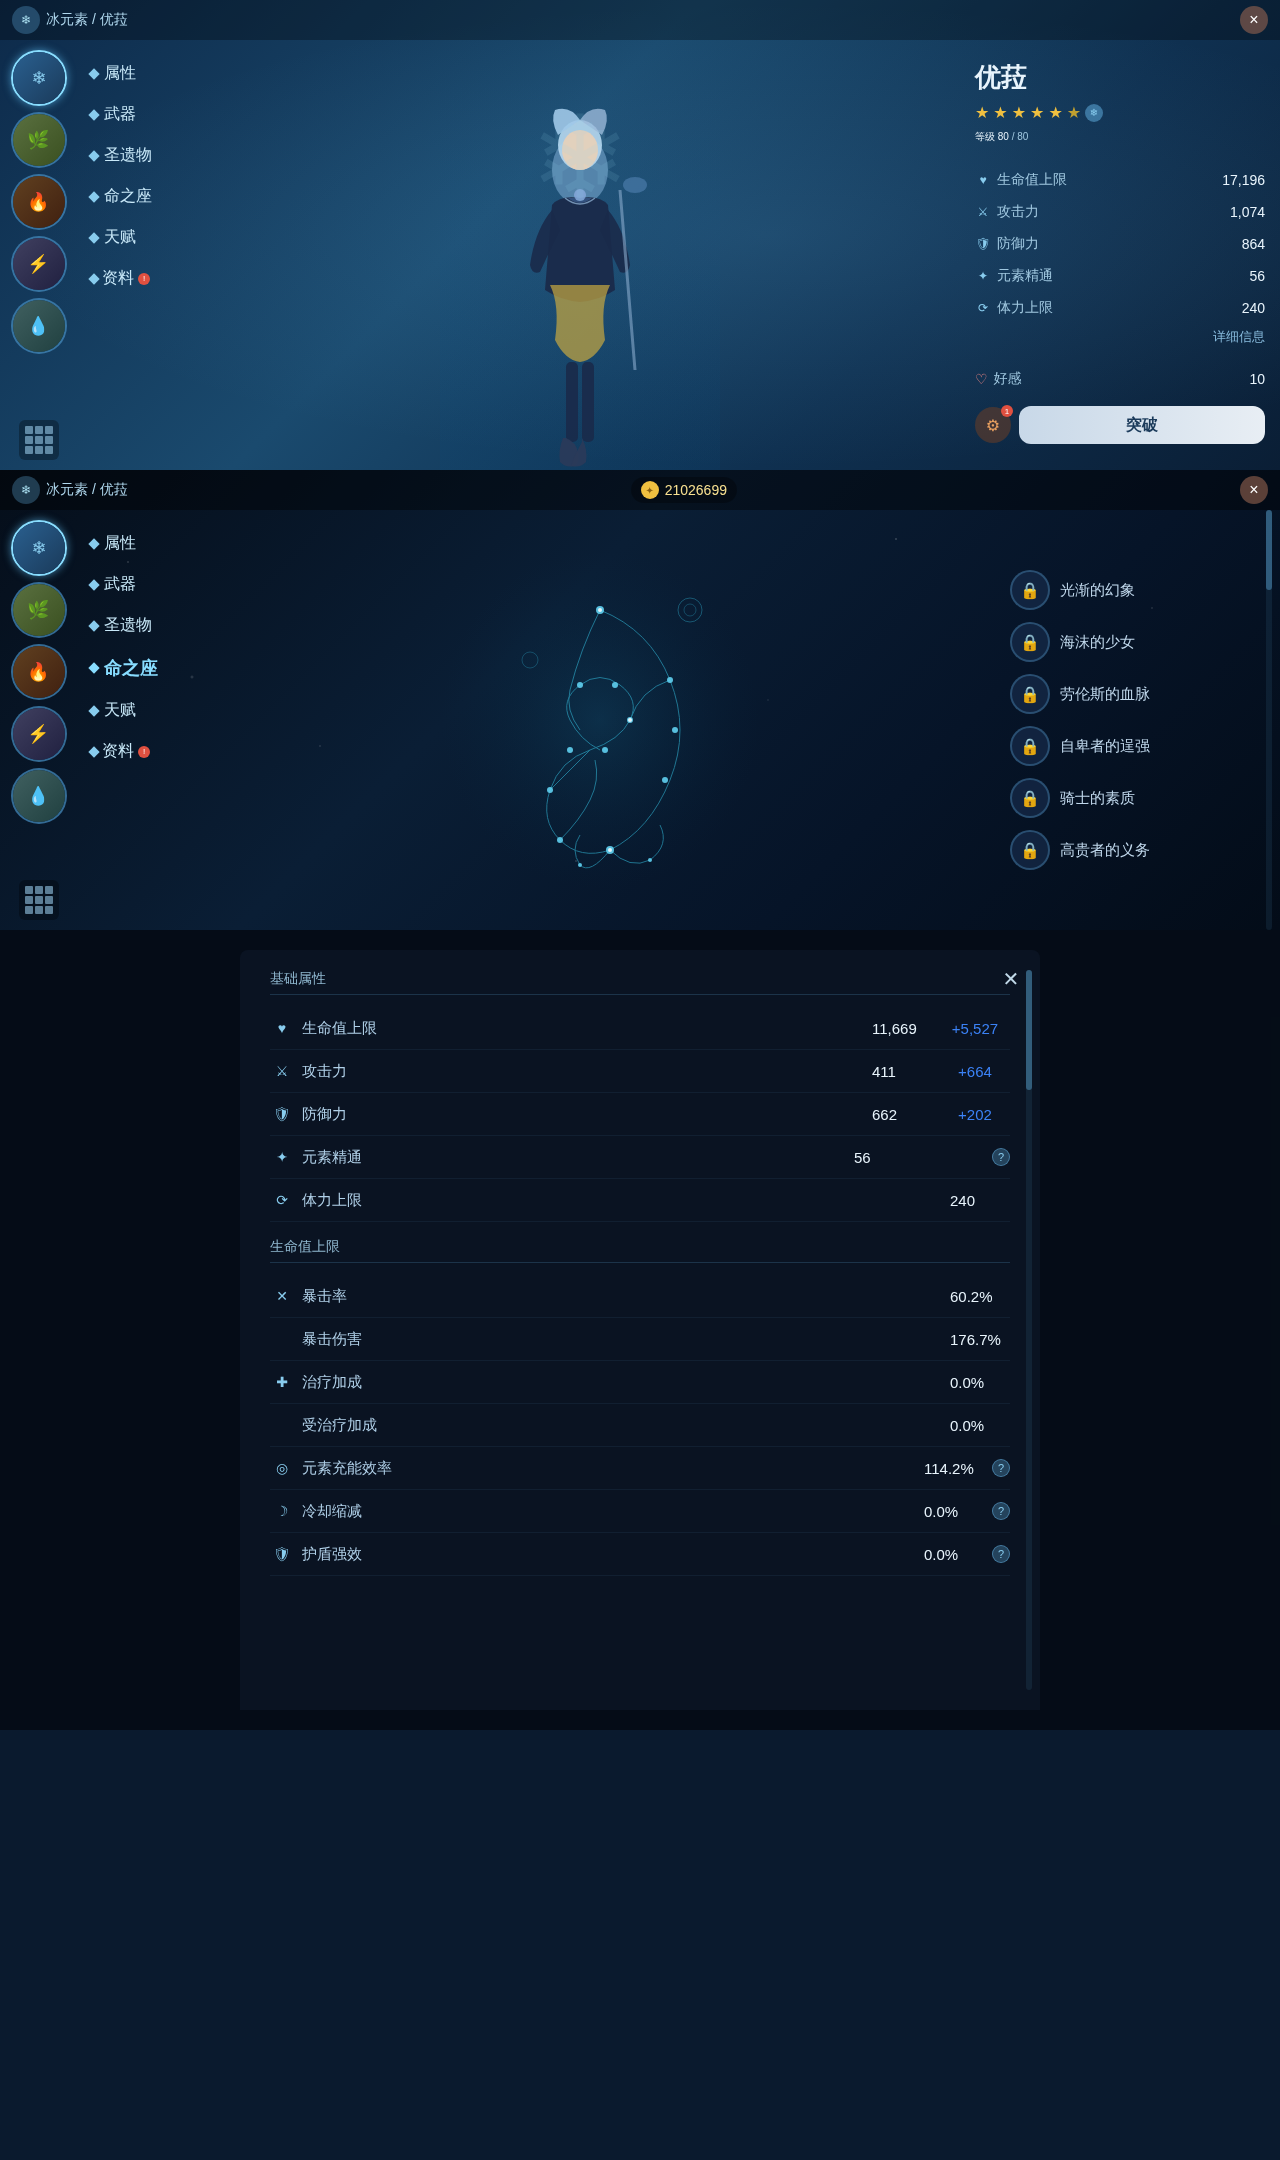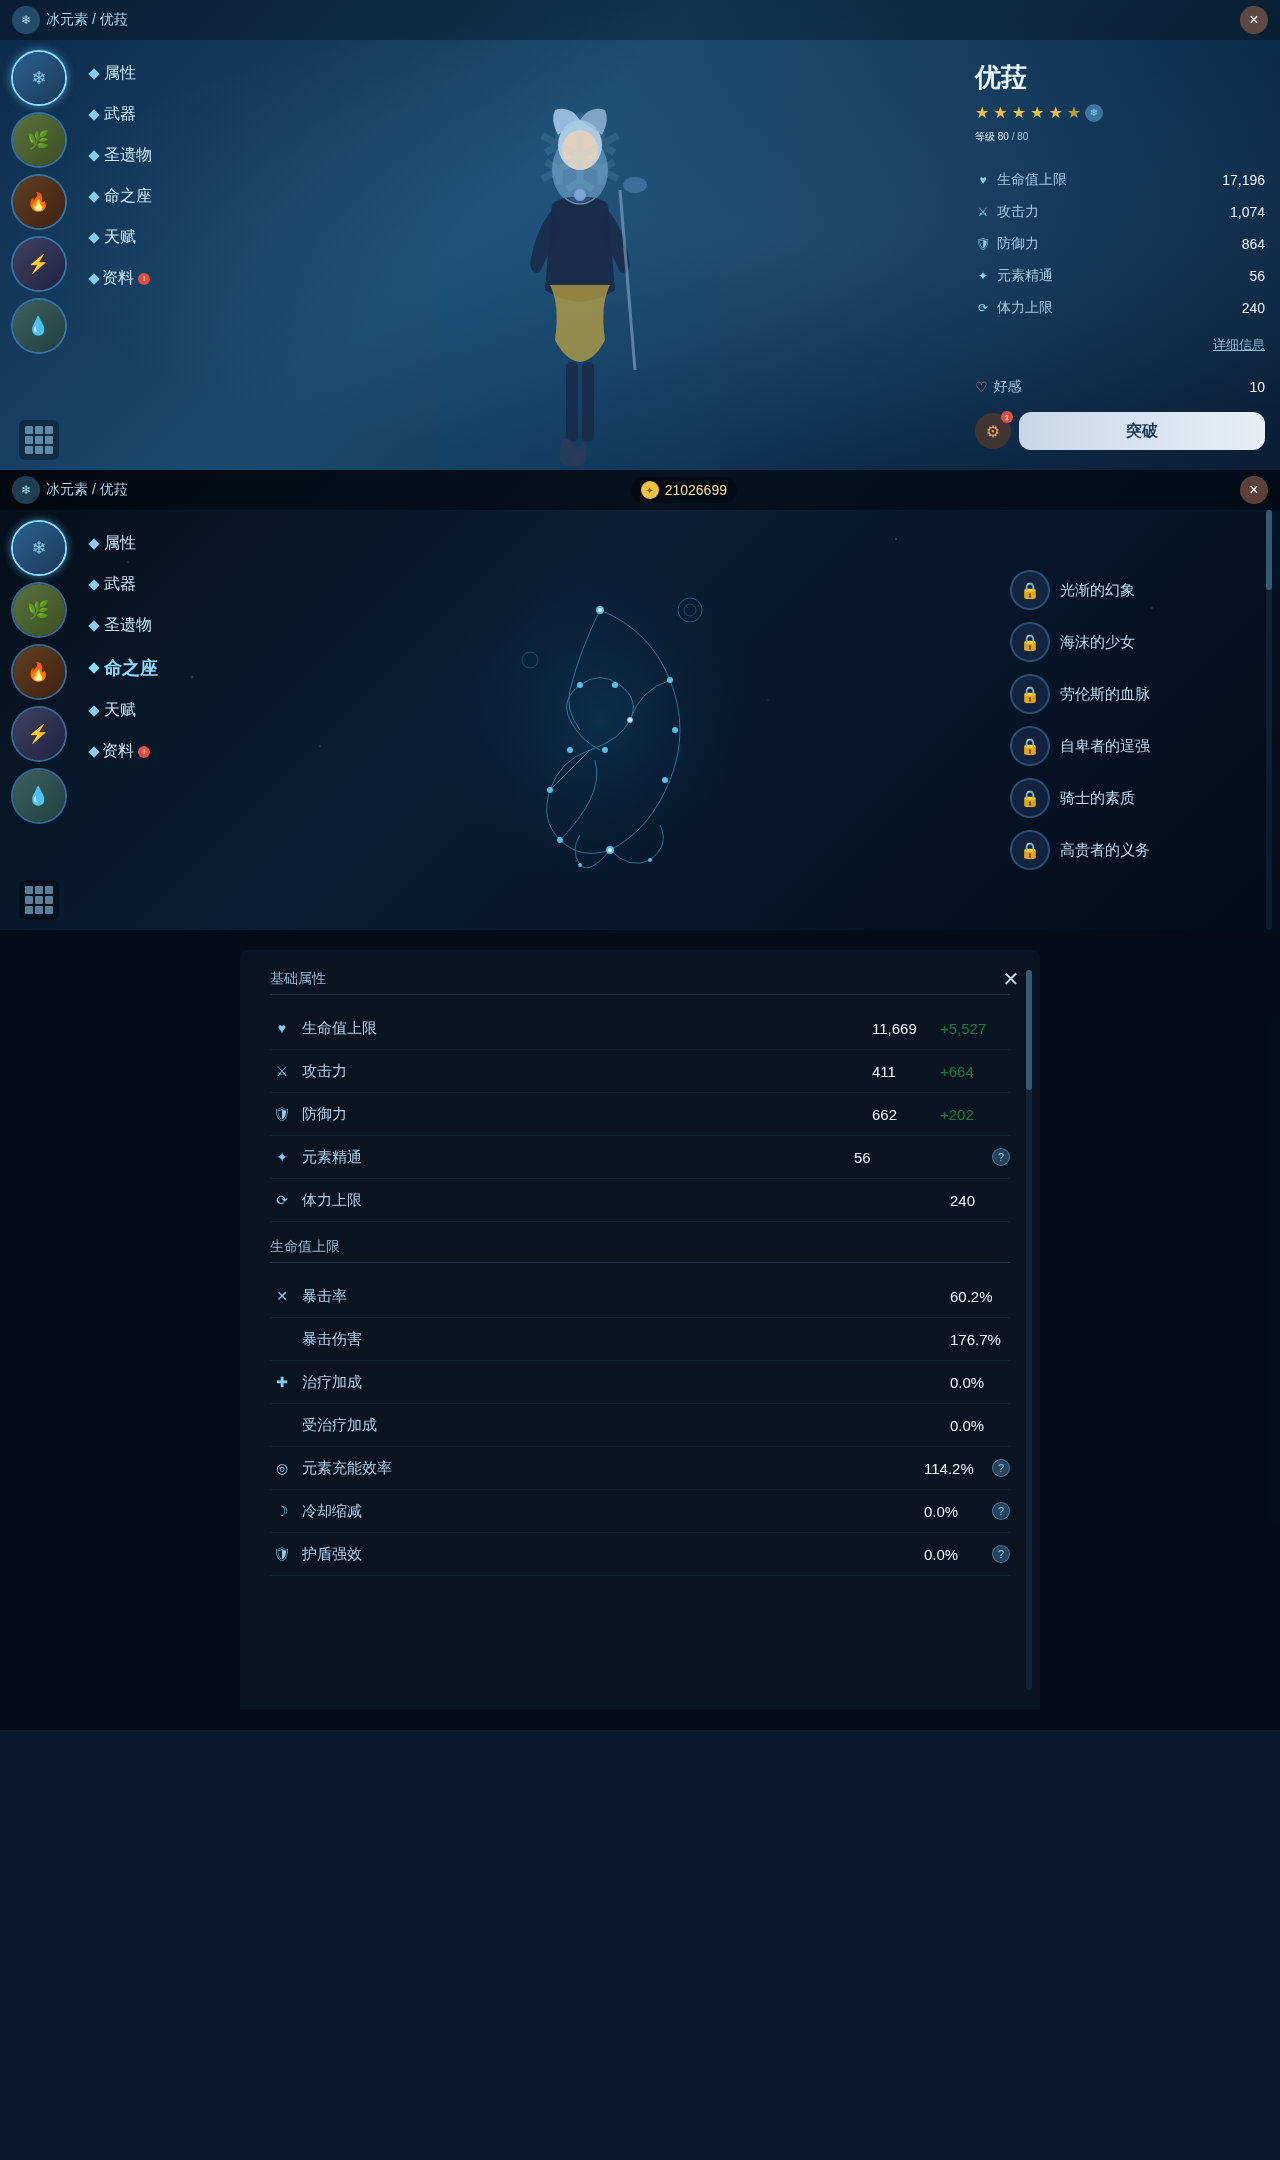--- a/index.html
+++ b/index.html
@@ -240,22 +240,20 @@
     }
     .stat-value {
       color: #e8f4fc;
       font-size: 14px;
     }
     .detail-link {
       color: #88bbdd;
       font-size: 13px;
       text-align: right;
       cursor: pointer;
-      text-decoration: underline;
-      margin-top: 8px;
     }
     .affection-row {
       display: flex;
       justify-content: space-between;
       align-items: center;
     }
     .affection-label {
       color: #a0c8e0;
       font-size: 14px;
       display: flex;
@@ -485,24 +483,24 @@
       font-size: 15px;
       flex: 1;
     }
     .detail-stat-base {
       color: #e8f4fc;
       font-size: 15px;
       min-width: 60px;
       text-align: left;
     }
     .detail-stat-bonus {
-      color: #15803d;
+      color: #3b82f6;
       font-size: 15px;
       min-width: 70px;
-      text-align: left;
+      text-align: center;
       margin-left: 8px;
     }
     .detail-stat-nobonus {
       min-width: 70px;
     }
     .help-icon {
       width: 18px; height: 18px;
       border-radius: 50%;
       background: rgba(100,180,230,0.3);
       border: 1px solid rgba(100,180,230,0.5);

